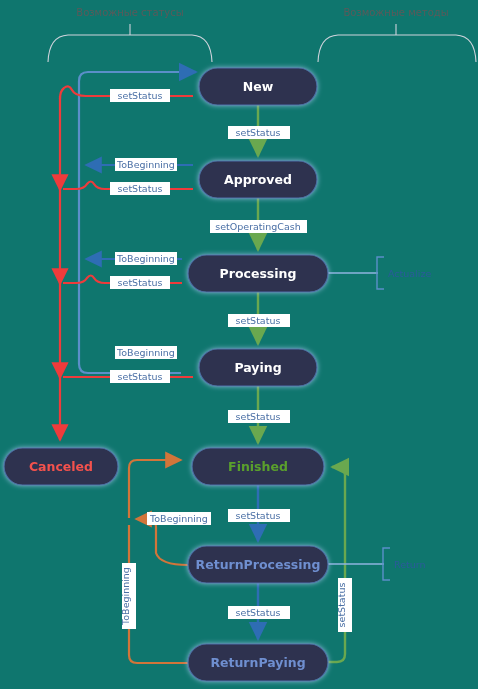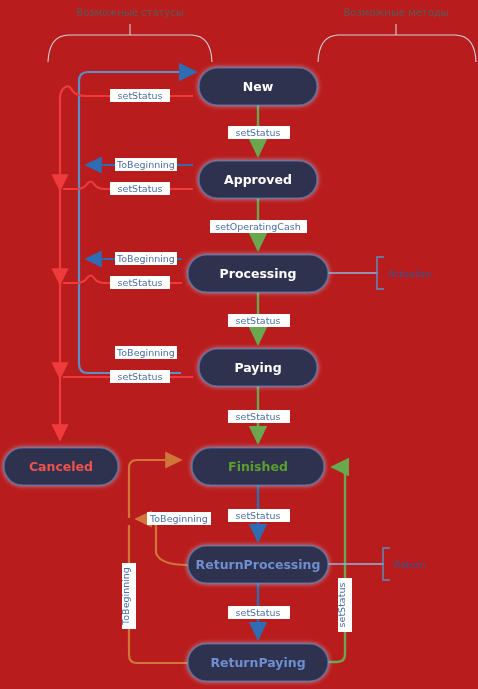--- a/index.html
+++ b/index.html
@@ -1,18 +1,18 @@
 <!DOCTYPE html>
 <html><head>
 <meta charset="utf-8">
 <style>
   html,body{margin:0;padding:0;background:#ffffff;}
   body{width:478px;height:689px;overflow:hidden;
        font-family:"DejaVu Sans","Liberation Sans",sans-serif;}
-  #stage{position:relative;width:478px;height:689px;background:#b91c1c;}
+  #stage{position:relative;width:478px;height:689px;background:#0f766e;}
   svg{display:block;}
   .node-label{font-weight:bold;font-size:12.5px;}
   .edge-label{font-size:9.5px;fill:#4a6fa5;}
   .brace-label{font-size:10px;fill:#5a5a5a;}
   .bracket-label{font-size:9.5px;fill:#2b5a9b;}
 </style>
 </head>
 <body>
 
 <div id="stage">

